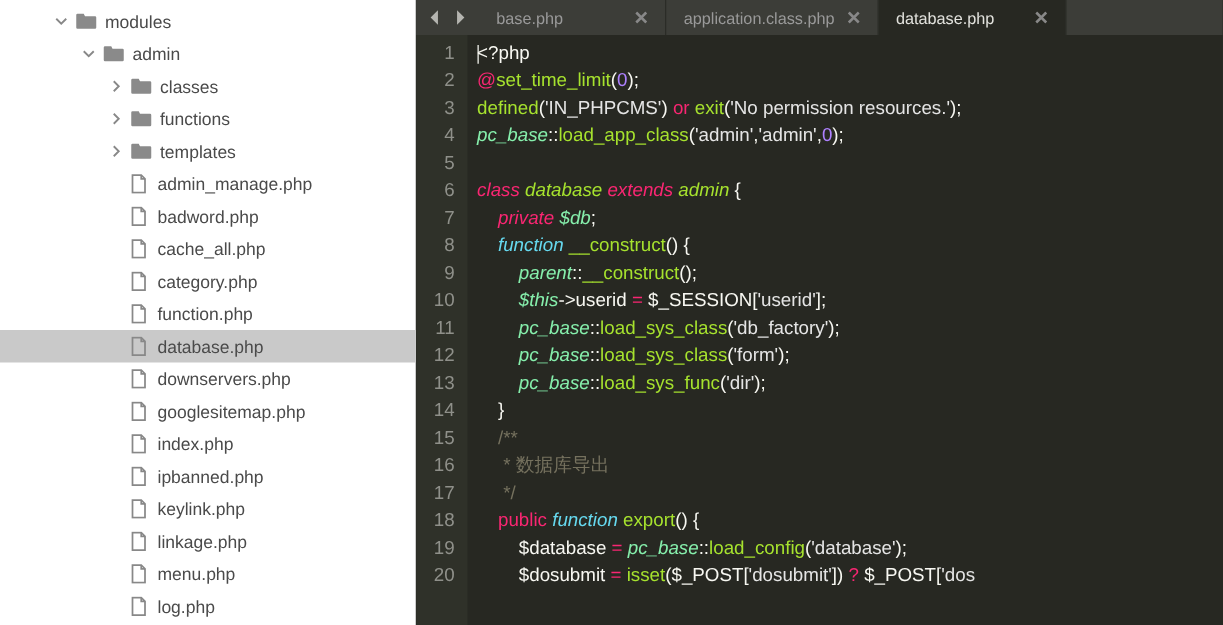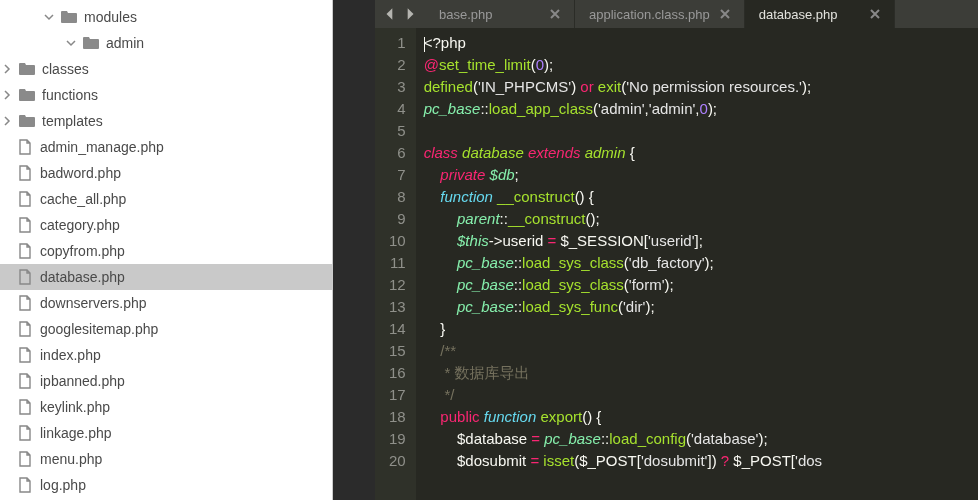--- a/index.html
+++ b/index.html
@@ -5,31 +5,31 @@
 * { margin: 0; padding: 0; box-sizing: border-box; font-family: 'Segoe UI', Arial, sans-serif; }
 body { width: 978px; height: 500px; display: flex; background: #2b2b2b; overflow: hidden; }
 
 
 .sidebar { width: 333px; background: #fff; overflow-y: auto; border-right: 1px solid #ccc; }
 .tree { padding: 4px 0 10px 0; font-size: 14px; color: #4a4a4a; }
 .tree-item { display: flex; align-items: center; padding: 3px 0 3px 0; cursor: pointer; line-height: 20px; }
 .tree-item.selected { background: #c9c9c9; }
 .indent-1 { padding-left: 42px; }
 .indent-2 { padding-left: 64px; }
-.indent-3 { }
+.indent-3 { padding-left: 86px; }
 .chevron { width: 14px; height: 14px; margin-right: 4px; display: inline-flex; align-items: center; justify-content: center; color: #888; }
 .chevron svg { width: 10px; height: 10px; }
 .folder-icon { width: 18px; height: 18px; margin-right: 6px; display: inline-flex; }
 .folder-icon svg { fill: #8a8a8a; }
 .file-icon { width: 16px; height: 16px; margin-right: 6px; display: inline-flex; }
 .file-icon svg { fill: none; stroke: #888; stroke-width: 1.4; }
 .tree-label { white-space: nowrap; }
 
 
-.editor-area { flex: 1; display: flex; flex-direction: column; background: #2f3129; margin-left: 42px; }
+.editor-area { flex: 1; display: flex; flex-direction: column; background: #2f3129; }
 .topbar { height: 28px; background: #3c3d38; display: flex; align-items: center; }
 .nav-arrows { display: flex; padding: 0 8px; color: #b5b5b0; gap: 6px; }
 .nav-arrow { width: 14px; height: 14px; cursor: pointer; display: inline-flex; }
 .nav-arrow svg { fill: #b5b5b0; }
 
 .tabs { flex: 1; display: flex; height: 28px; }
 .tab { display: flex; align-items: center; padding: 0 14px; color: #999; font-size: 13px; cursor: pointer; border-right: 1px solid #2b2c27; gap: 10px; min-width: 150px; justify-content: space-between; }
 .tab.active { background: #272822; color: #e2e2dd; }
 .tab-close { width: 10px; height: 10px; display: inline-flex; }
 .tab-close svg { stroke: #888; stroke-width: 2; }
@@ -167,21 +167,21 @@
           </span>
           <span class="tree-label">category.php</span>
         </div>
         <div class="tree-item indent-3">
           <span class="chevron"></span>
           <span class="file-icon">
             <svg viewBox="0 0 14 16">
               <path d="M2 1 L9 1 L12 4 L12 15 L2 15 Z M9 1 L9 4 L12 4"></path>
             </svg>
           </span>
-          <span class="tree-label">copyfrom.php</span>
+          <span class="tree-label">function.php</span>
         </div>
         <div class="tree-item indent-3 selected">
           <span class="chevron"></span>
           <span class="file-icon">
             <svg viewBox="0 0 14 16">
               <path d="M2 1 L9 1 L12 4 L12 15 L2 15 Z M9 1 L9 4 L12 4"></path>
             </svg>
           </span>
           <span class="tree-label">database.php</span>
         </div>

